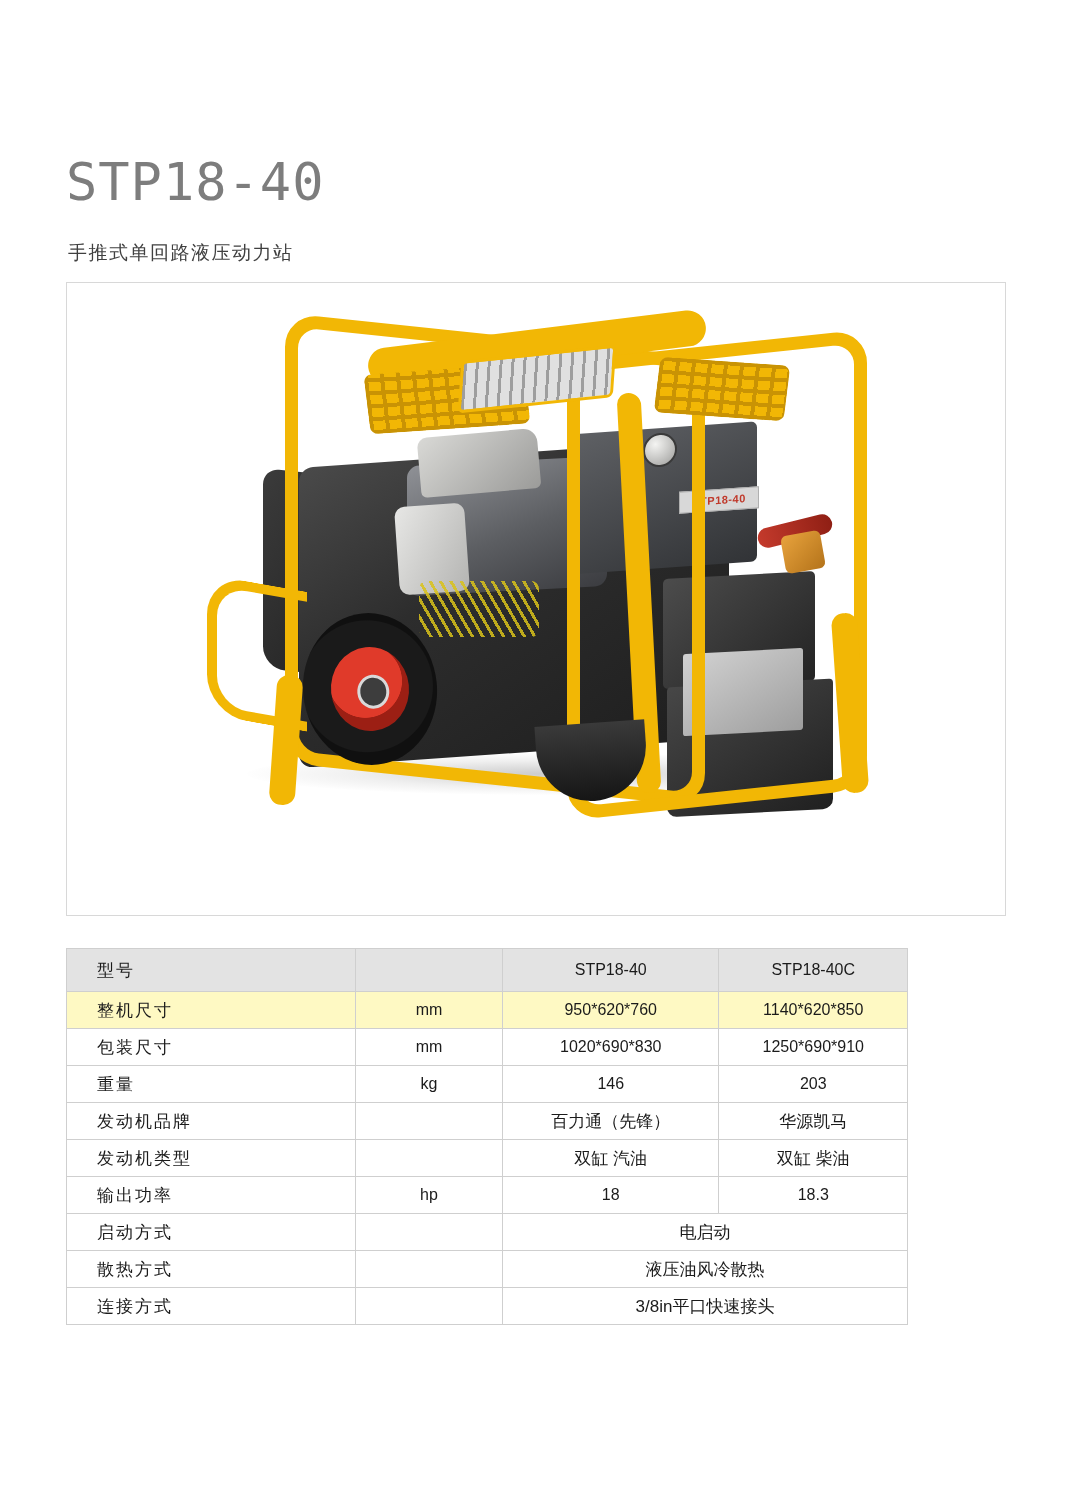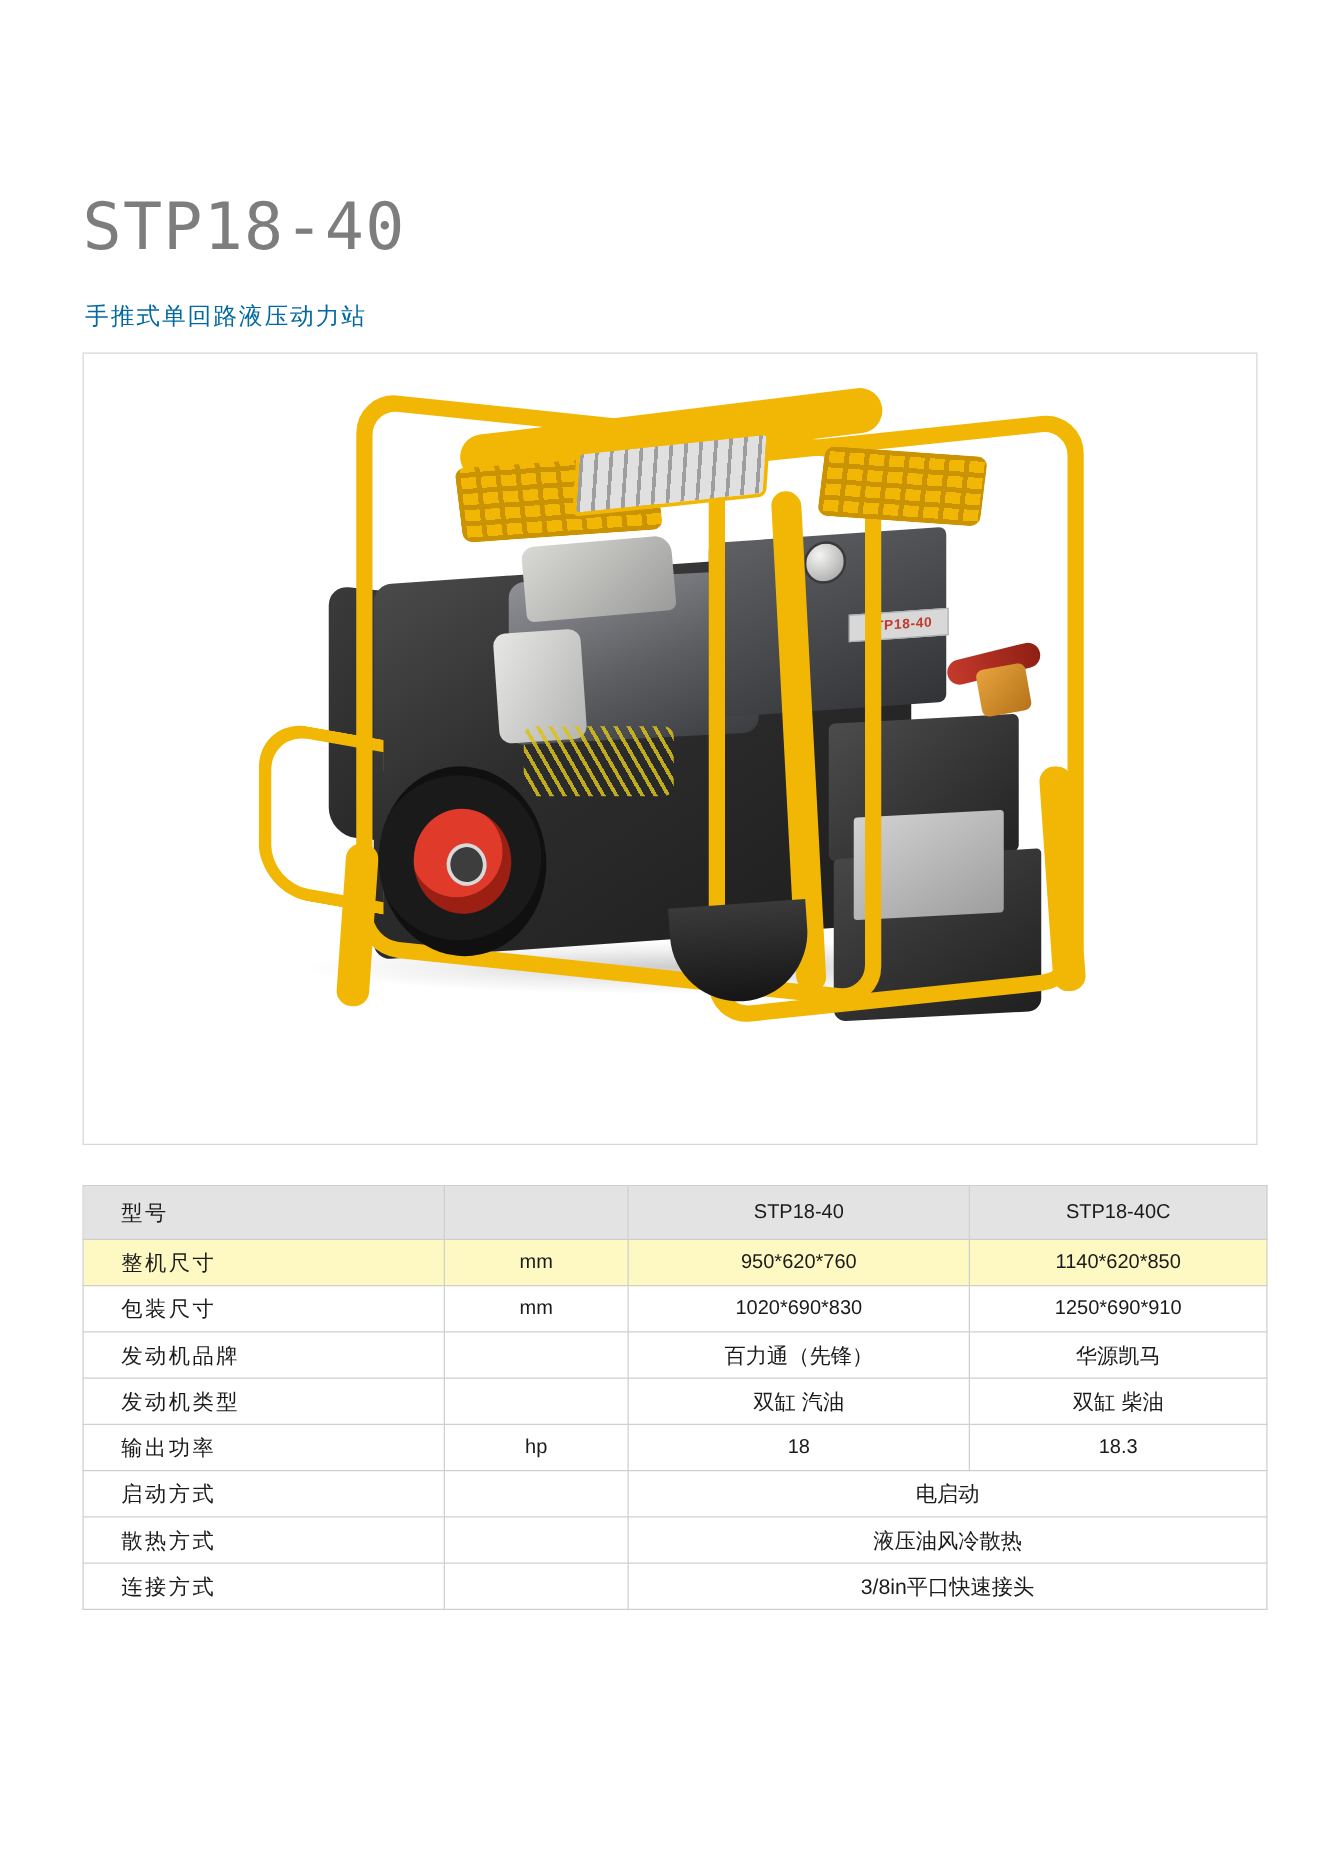--- a/index.html
+++ b/index.html
@@ -28,21 +28,21 @@
     letter-spacing: 1px;
     color: #7d7d7d;
     font-weight: 400;
     font-family: "DejaVu Sans Mono", monospace;
   }
   .subtitle {
     position: absolute;
     left: 68px;
     top: 240px;
     font-size: 19px;
-    color: #0369a1;
+    color: #404040;
     letter-spacing: 1.5px;
   }
   
   .photo-frame {
     position: absolute;
     left: 66px;
     top: 282px;
     width: 938px;
     height: 632px;
     border: 1px solid #d8d8d8;
@@ -372,21 +372,21 @@
     height: 56px;
     background: repeating-linear-gradient(60deg, #d9c21a 0 3px, transparent 3px 9px);
     border-radius: 8px;
     opacity: .85;
   }
   
   .spec-table {
     position: absolute;
     left: 66px;
     top: 948px;
-    width: 948px;
+    width: 842px;
     border-collapse: collapse;
     font-size: 17px;
   }
   .spec-table td {
     border: 1px solid #cfcfcf;
     height: 36px;
     padding: 0 8px;
     text-align: center;
     color: #1b1b1b;
     font-family: "Liberation Sans", sans-serif;
@@ -468,20 +468,26 @@
           <td class="mono">950*620*760</td>
           <td class="mono">1140*620*850</td>
         </tr>
         <tr>
           <td class="label">包装尺寸</td>
           <td class="unit">mm</td>
           <td class="mono">1020*690*830</td>
           <td class="mono">1250*690*910</td>
         </tr>
         <tr>
+          <td class="label">重量</td>
+          <td class="unit">kg</td>
+          <td class="mono">146</td>
+          <td class="mono">203</td>
+        </tr>
+        <tr>
           <td class="label">发动机品牌</td>
           <td class="unit"></td>
           <td>百力通（先锋）</td>
           <td>华源凯马</td>
         </tr>
         <tr>
           <td class="label">发动机类型</td>
           <td class="unit"></td>
           <td>双缸 汽油</td>
           <td>双缸 柴油</td>

